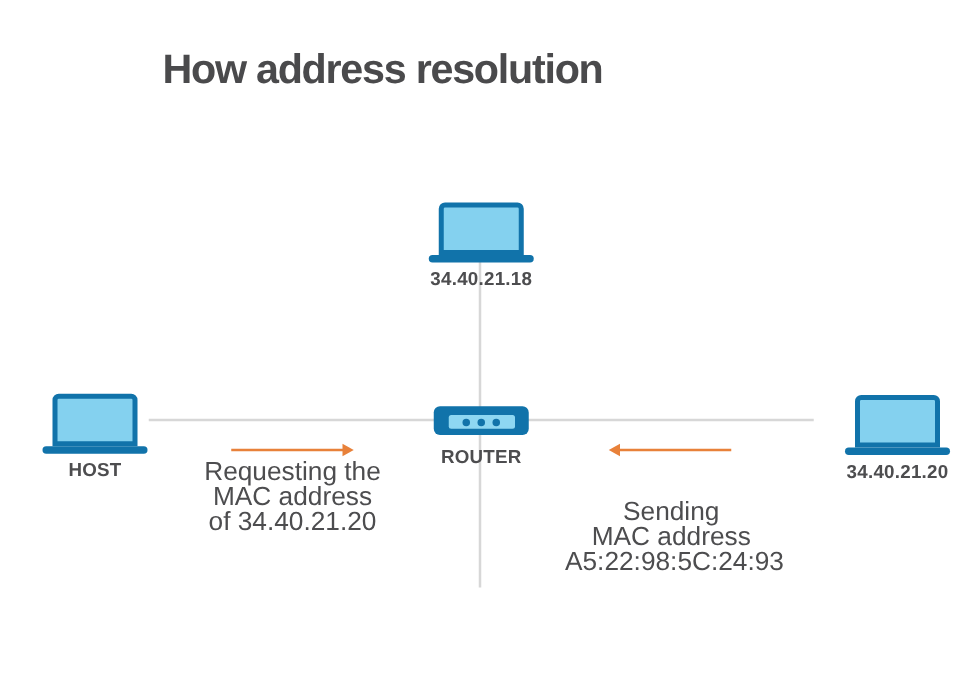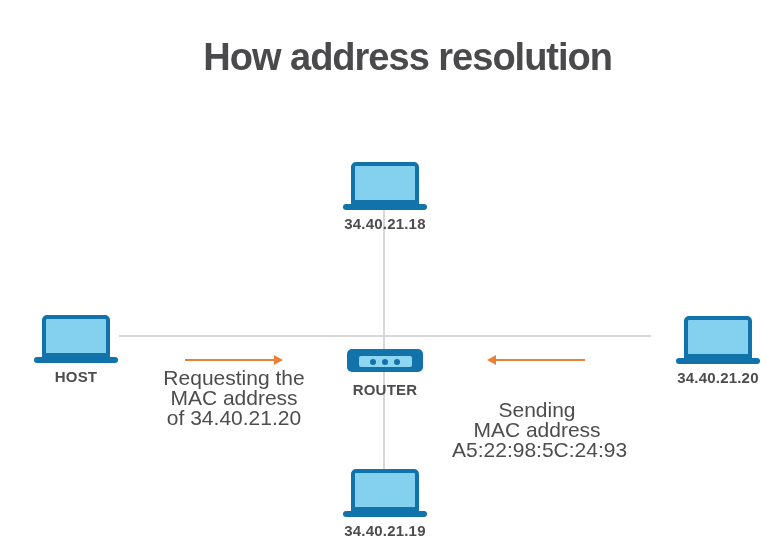--- a/index.html
+++ b/index.html
@@ -11,22 +11,22 @@
     overflow: hidden;
     font-family: "Liberation Sans", sans-serif;
   }
 
   
   .title {
     position: absolute;
     top: 8px;
     left: 0;
     width: 612px;
-    text-align: right;
-    font-size: 38px;
+    text-align: center;
+    font-size: 33px;
     line-height: 49px;
     font-weight: bold;
     letter-spacing: -1px;
     color: var(--text-dark, #4a4a4c);
   }
   .title span { display: block; }
 
   
   .line-h {
     position: absolute;
@@ -122,21 +122,21 @@
     text-align: center;
     font-size: 21px;
     line-height: 20px;
     color: var(--text-gray, #4d4d4f);
   }
   .annotation span { display: block; white-space: nowrap; }
 
   
   .node-top    { left: 315px; top: 162px; }
   .node-host   { left: 6px;  top: 315px; justify-content: flex-end; }
-  .node-router { left: 315px; top: 325px; margin-top: 24px; }
+  .node-router { left: 315px; top: 325px; }
   .node-right  { left: 648px; top: 316px; }
   .node-bottom { left: 315px; top: 469px; }
 
   .arrow-request  { left: 185px; top: 354px; }
   .arrow-response { left: 487px; top: 354px; }
   .annotation-request  { left: 149px; top: 368px; }
   .annotation-response { left: 452px; top: 368px; margin-top: 32px; }
 </style>
 </head>
 <body>
@@ -178,27 +178,20 @@
   </div>
 
   <div class="node node-right">
     <div>
       <div class="laptop-screen"></div>
     </div>
     <div class="laptop-base"></div>
     <div class="node-label">34.40.21.20</div>
   </div>
 
-  <div class="node node-bottom">
-    <div>
-      <div class="laptop-screen"></div>
-    </div>
-    <div class="laptop-base"></div>
-    <div class="node-label">34.40.21.19</div>
-  </div>
 
   <div class="arrow dir-right arrow-request">
     <div class="shaft"></div>
     <div class="head"></div>
   </div>
   <div class="annotation annotation-request">
     <span>Requesting the</span>
     <span>MAC address</span>
     <span>of 34.40.21.20</span>
   </div>

